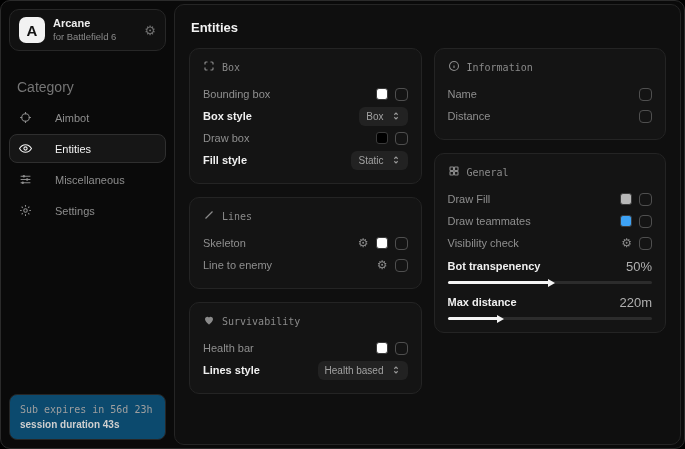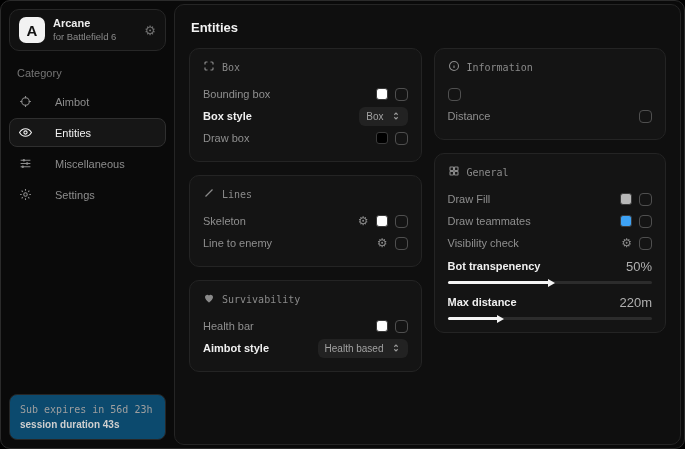--- a/index.html
+++ b/index.html
@@ -17,21 +17,21 @@
   }
   .logo-square {
     width:26px; height:26px; border-radius:7px; background:#f2f2f2;
     color:#111; font-weight:bold; font-size:15px;
     display:flex; align-items:center; justify-content:center;
   }
   .logo-text { flex:1; line-height:1.25; }
   .logo-name { font-size:11px; font-weight:bold; color:#ececec; }
   .logo-sub { font-size:9.5px; color:#8a8a8a; }
   .logo-gear { color:#6f6f6f; font-size:13px; line-height:1; cursor:pointer; }
-  .category { font-size:11px; color:#757575; margin:16px 8px 8px 8px; }
+  .category { font-size:14px; color:#757575; margin:28px 8px 8px 8px; }
   .nav { display:flex; flex-direction:column; gap:2px; }
   .nav-item {
     display:flex; align-items:center; gap:23px; height:29px; padding:0 9px;
     border:1px solid transparent; border-radius:8px;
     color:#8d8d8d; font-size:11px; cursor:pointer;
   }
   .nav-item.active { background:#161616; border-color:#2f2f2f; color:#f2f2f2; }
   .nav-icon { width:13px; height:13px; flex:0 0 13px; display:flex; align-items:center; justify-content:center; }
   .nav-icon svg { width:13px; height:13px; }
   .spacer { flex:1; }
@@ -190,20 +190,34 @@
                 </span>
               </span>
             </div>
             <div class="row">
               <span class="row-label">Draw box</span>
               <span class="controls">
                 <span class="swatch" style="background:#000000"></span>
                 <span class="checkbox"></span>
               </span>
             </div>
+            <div class="row">
+              <span class="row-label bright">Fill style</span>
+              <span class="controls">
+                <span class="dropdown">
+                  <span>Static</span>
+                  <span style="display:flex">
+                    <svg viewBox="0 0 24 24" fill="none" stroke="currentColor" stroke-width="2.6">
+                      <path d="M8 9l4-4 4 4"></path>
+                      <path d="M8 15l4 4 4-4"></path>
+                    </svg>
+                  </span>
+                </span>
+              </span>
+            </div>
           </div>
           <div class="card">
             <div class="card-title">
               <span><svg viewBox="0 0 24 24" fill="none" stroke="currentColor" stroke-width="2.6">
                   <line x1="5" y1="19" x2="19" y2="5"></line>
                 </svg></span>
               <span>Lines</span>
             </div>
             <div class="row">
               <span class="row-label">Skeleton</span>
@@ -229,21 +243,21 @@
               <span>Survivability</span>
             </div>
             <div class="row">
               <span class="row-label">Health bar</span>
               <span class="controls">
                 <span class="swatch" style="background:#ffffff"></span>
                 <span class="checkbox"></span>
               </span>
             </div>
             <div class="row">
-              <span class="row-label bright">Aimbot style</span>
+              <span class="row-label bright">Lines style</span>
               <span class="controls">
                 <span class="dropdown">
                   <span>Health based</span>
                   <span style="display:flex">
                     <svg viewBox="0 0 24 24" fill="none" stroke="currentColor" stroke-width="2.6">
                       <path d="M8 9l4-4 4 4"></path>
                       <path d="M8 15l4 4 4-4"></path>
                     </svg>
                   </span>
                 </span>
@@ -255,20 +269,21 @@
           <div class="card">
             <div class="card-title">
               <span><svg viewBox="0 0 24 24" fill="none" stroke="currentColor" stroke-width="2.2">
                   <circle cx="12" cy="12" r="9"></circle>
                   <line x1="12" y1="11" x2="12" y2="16"></line>
                   <line x1="12" y1="7.2" x2="12" y2="7.3"></line>
                 </svg></span>
               <span>Information</span>
             </div>
             <div class="row">
+              <span class="row-label">Name</span>
               <span class="controls">
                 <span class="checkbox"></span>
               </span>
             </div>
             <div class="row">
               <span class="row-label">Distance</span>
               <span class="controls">
                 <span class="checkbox"></span>
               </span>
             </div>

